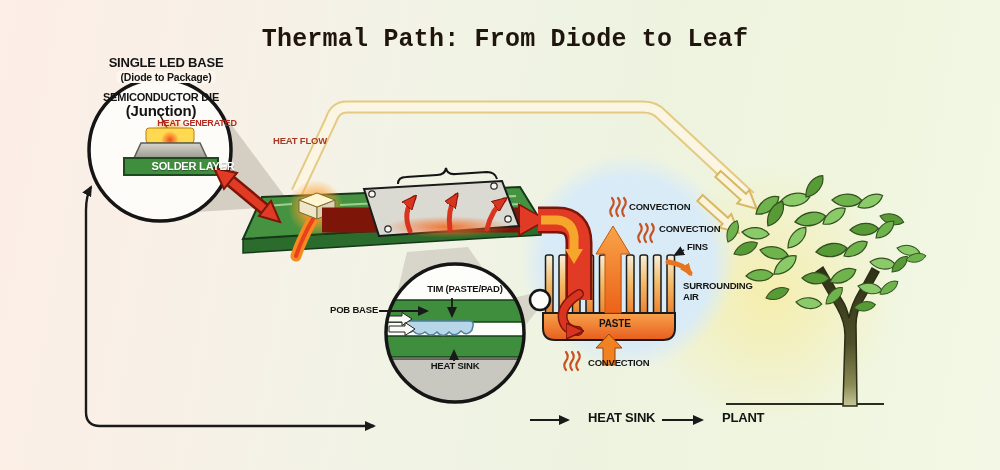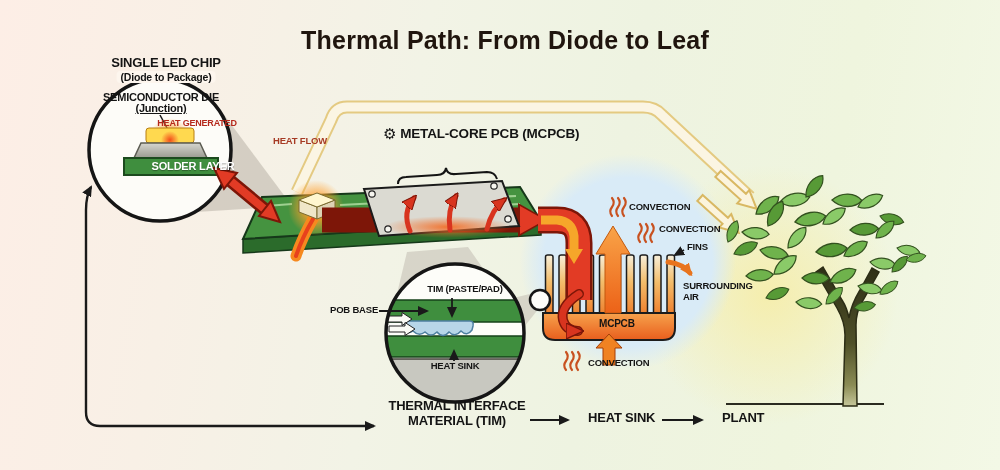--- a/index.html
+++ b/index.html
@@ -267,40 +267,38 @@
       <use href="#leafShape" transform="translate(854,308) rotate(8) scale(0.8)" fill="#579a36"></use>
       <use href="#leafShape" transform="translate(906,260) rotate(5) scale(0.75)" fill="#6fb34c"></use>
       <use href="#leafShape" transform="translate(728,242) rotate(-50) scale(0.85)" fill="#6fb34c"></use>
     </g>
   </g>
 
   <path d="M530,420 H568" stroke="#1a1a1a" stroke-width="2.2" marker-end="url(#ab)"></path>
   <path d="M662,420 H702" stroke="#1a1a1a" stroke-width="2.2" marker-end="url(#ab)"></path>
 </svg>
 
-<div class="lbl title ctr" style="left:505px;top:26px;">Thermal Path: From Diode to Leaf</div>
-
-<div class="lbl ctr" style="left:166px;top:56px;font-size:13px;">SINGLE LED CHIP</div>
+<div class="lbl title ctr" style="left:505px;top:26px;font-family:Liberation Mono, monospace;">Thermal Path: From Diode to Leaf</div>
+
+<div class="lbl ctr" style="left:166px;top:56px;font-size:13px;">SINGLE LED BASE</div>
 <div class="lbl ctr" style="left:166px;top:71px;font-size:10.5px;background:#fdf6ee;padding:0 4px;border-radius:4px;">(Diode to Package)</div>
 <div class="lbl ctr" style="left:161px;top:91px;font-size:11px;">SEMICONDUCTOR DIE</div>
-<div class="lbl ctr" style="left:161px;top:102px;font-size:11px;text-decoration:underline;">(Junction)</div>
+<div class="lbl ctr" style="left:161px;top:102px;font-size:15px;">(Junction)</div>
 <div class="lbl ctr red" style="left:197px;top:118px;font-size:9px;">HEAT GENERATED</div>
 <div class="lbl ctr white" style="left:171px;top:160px;font-size:11px;">SOLDER LAYER</div>
 
 <div class="lbl dred" style="left:273px;top:136px;font-size:9.5px;">HEAT FLOW</div>
-<div class="lbl" style="left:383px;top:124px;font-size:13.5px;"><span class="gear">⚙</span><span>METAL-CORE PCB (MCPCB)</span></div>
 
 <div class="lbl ctr" style="left:452px;top:284px;font-size:9.5px;margin-left:13px;">TIM (PASTE/PAD)</div>
 <div class="lbl" style="left:330px;top:305px;width:47px;text-align:center;font-size:9.5px;">POB BASE</div>
 <div class="lbl ctr" style="left:455px;top:361px;font-size:9.5px;">HEAT SINK</div>
 
 <div class="lbl" style="left:629px;top:202px;font-size:9.5px;">CONVECTION</div>
 <div class="lbl" style="left:659px;top:224px;font-size:9.5px;">CONVECTION</div>
 <div class="lbl" style="left:687px;top:242px;font-size:9.5px;">FINS</div>
 <div class="lbl wrap" style="left:683px;top:281px;width:64px;font-size:9.5px;text-align:left;white-space:normal;">SURROUNDING AIR</div>
-<div class="lbl" style="left:599px;top:318px;font-size:10px;">MCPCB</div>
+<div class="lbl" style="left:599px;top:318px;font-size:10px;">PASTE</div>
 <div class="lbl" style="left:588px;top:358px;font-size:9.5px;">CONVECTION</div>
 
-<div class="lbl ctr wrap" style="left:457px;top:399px;width:160px;font-size:13px;white-space:normal;">THERMAL INTERFACE MATERIAL (TIM)</div>
 <div class="lbl" style="left:588px;top:411px;font-size:13px;">HEAT SINK</div>
 <div class="lbl" style="left:722px;top:411px;font-size:13px;">PLANT</div>
 
 </div>
 
 </body></html>

